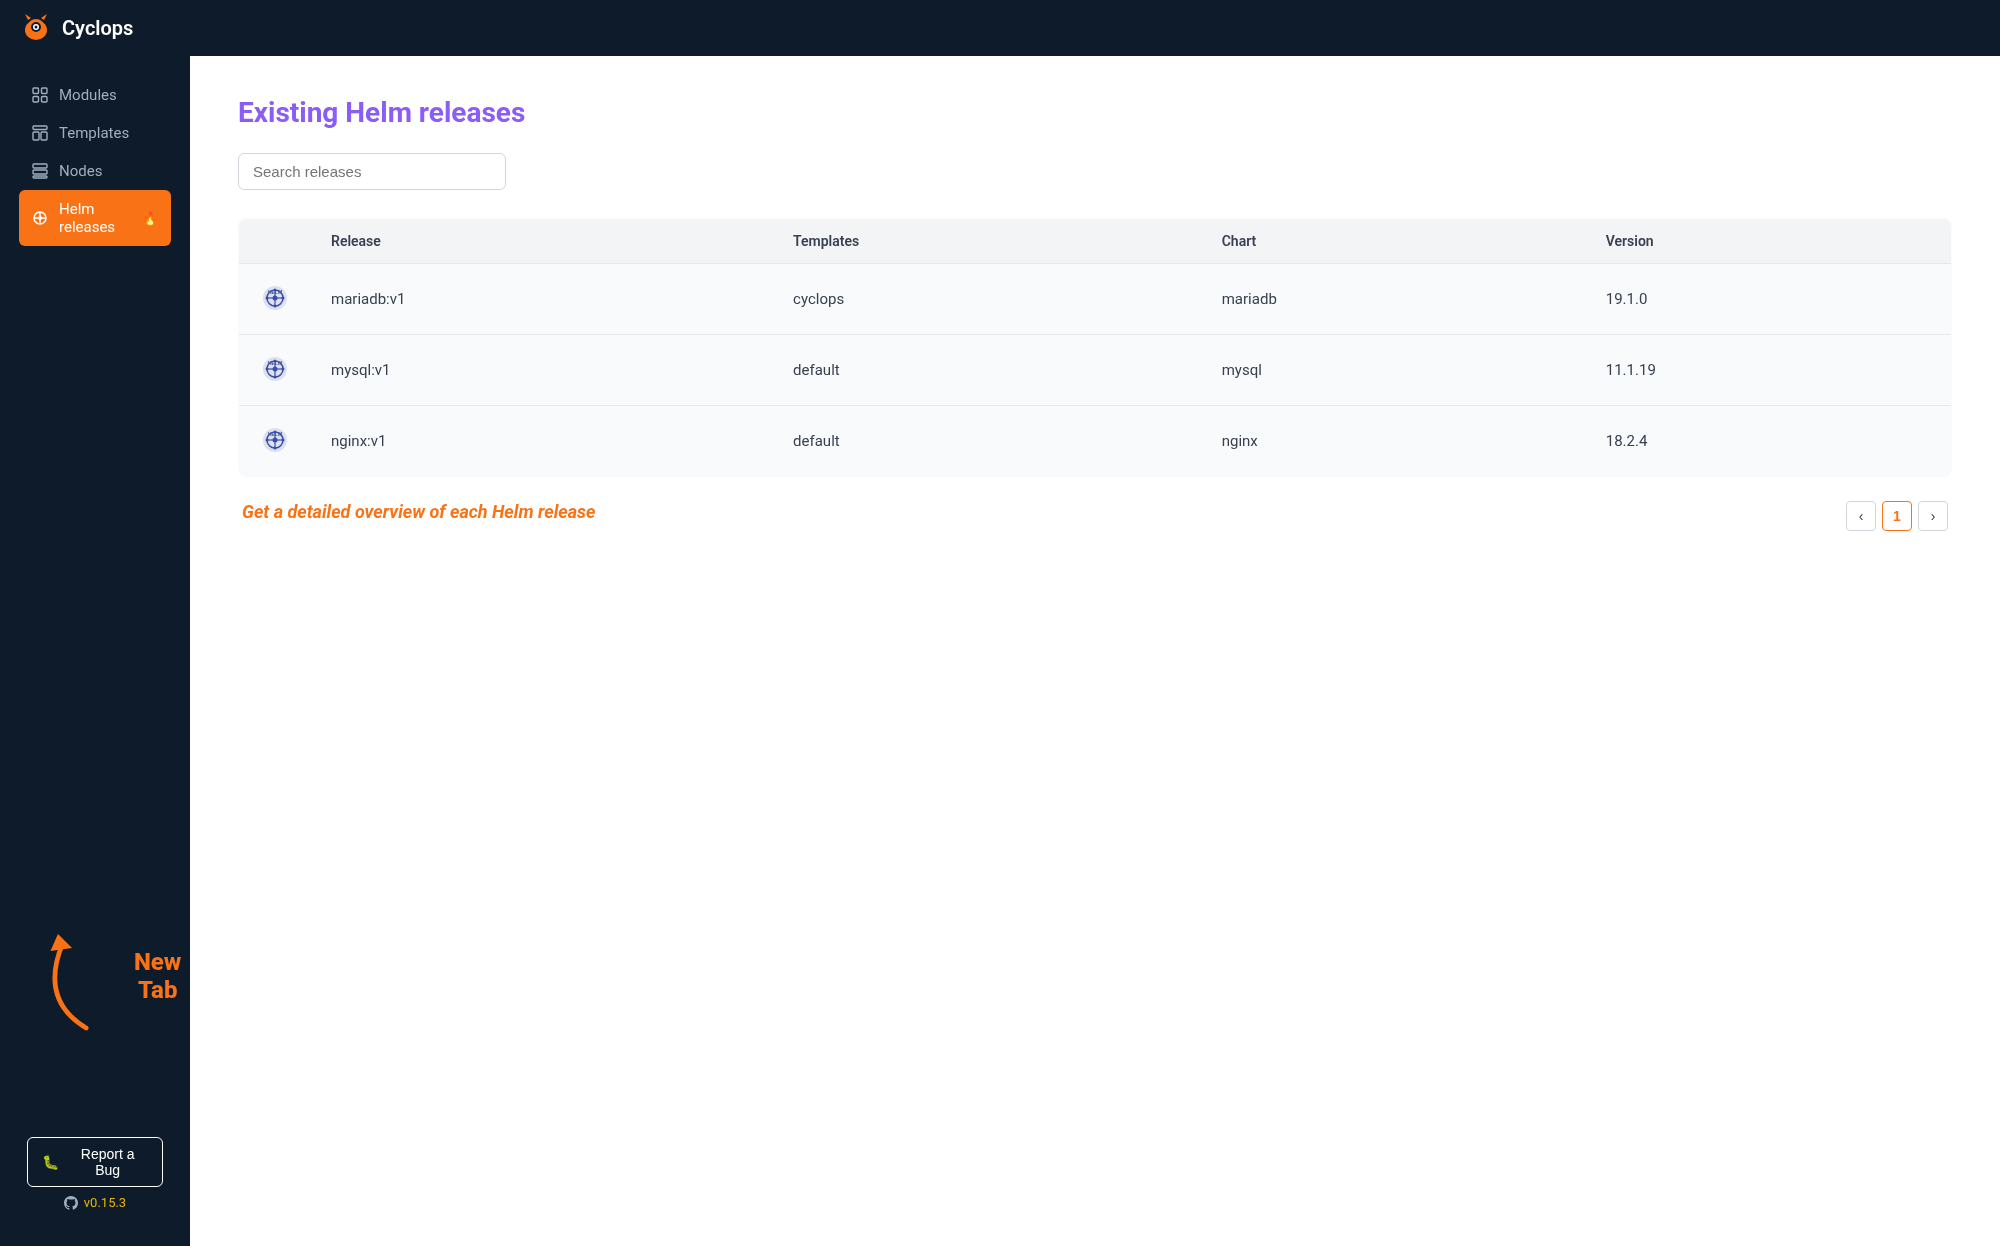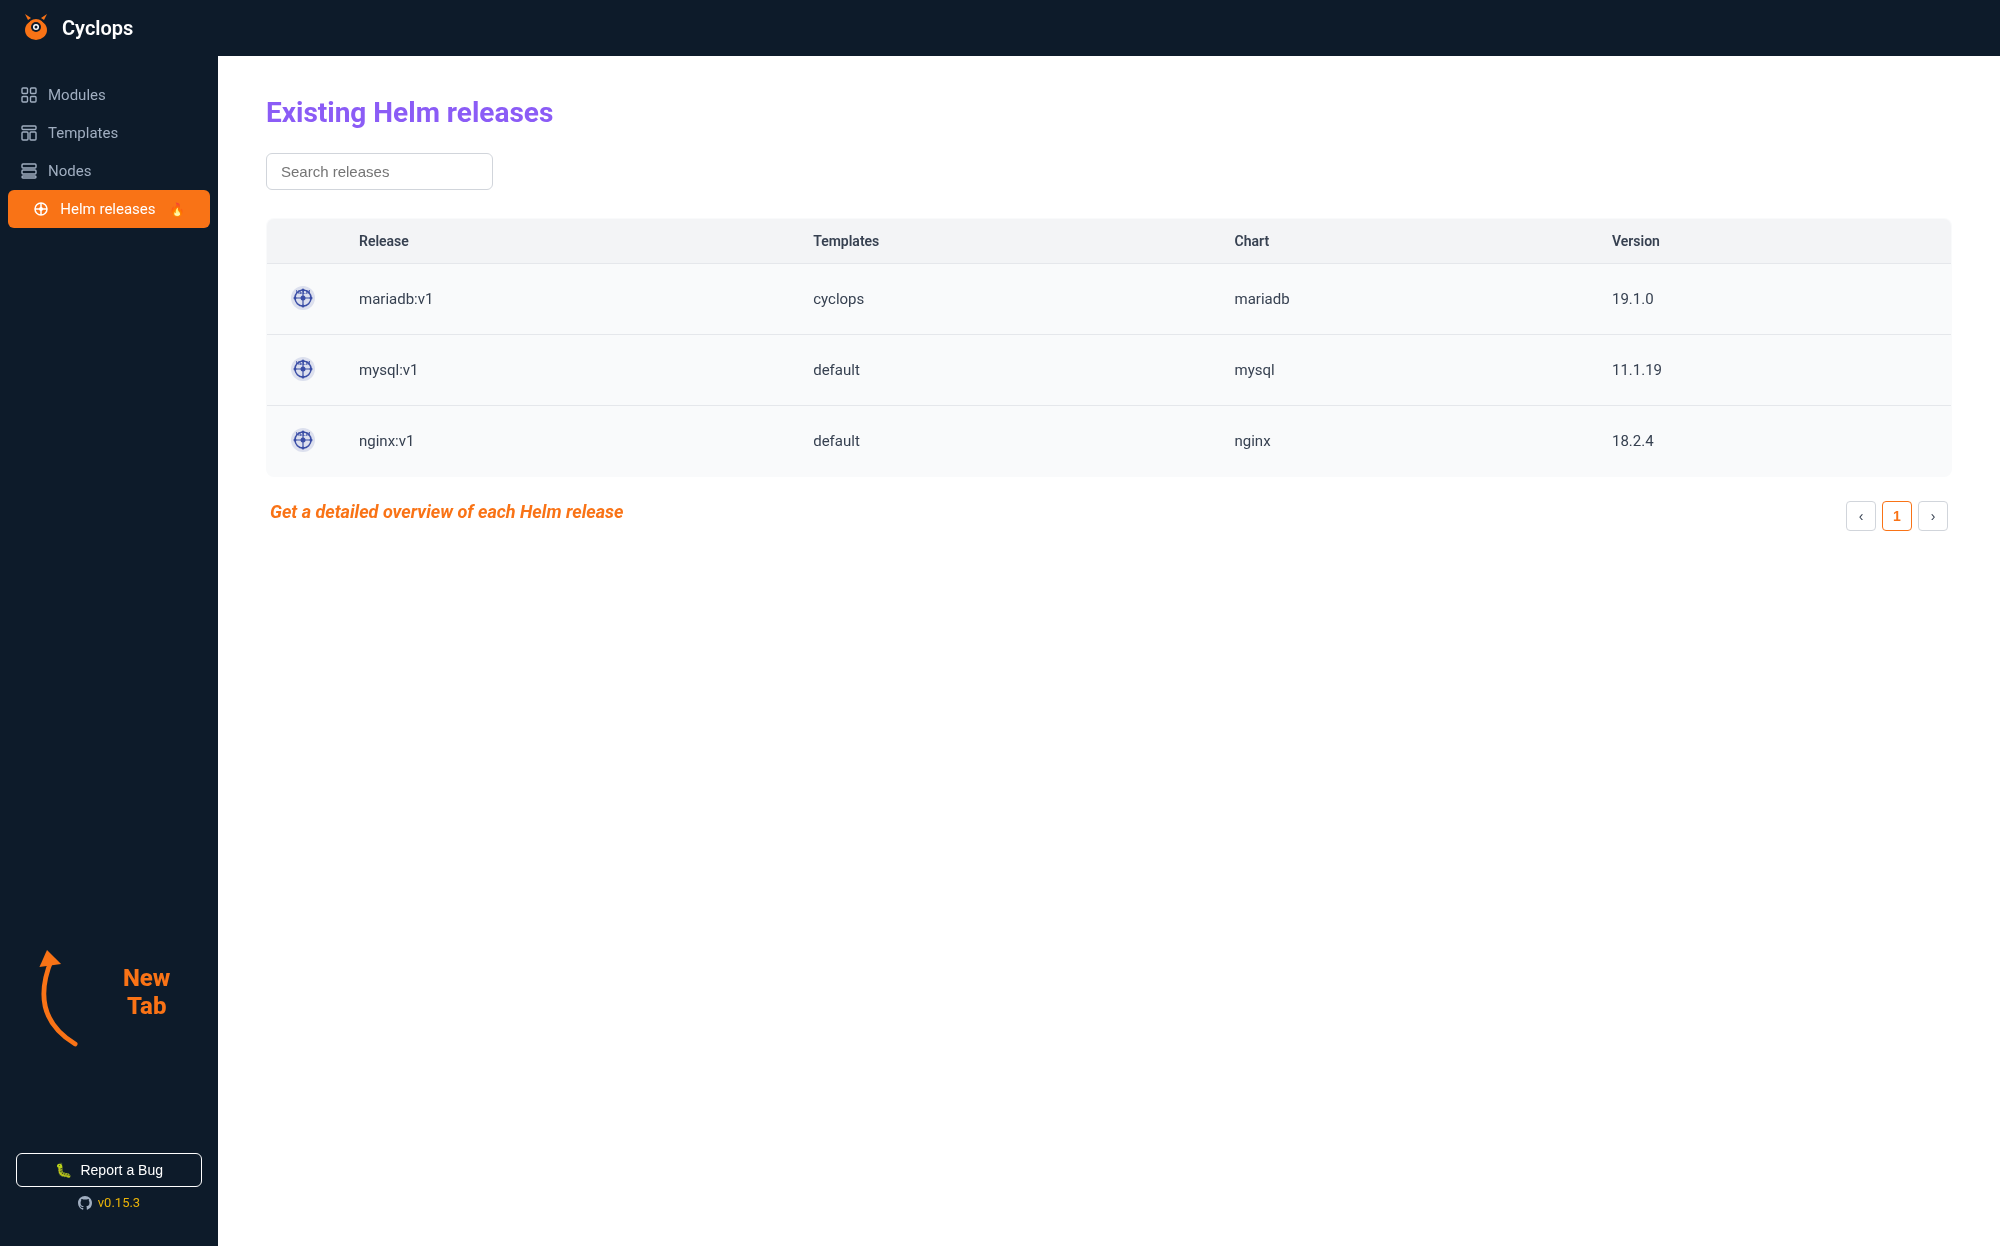--- a/index.html
+++ b/index.html
@@ -37,25 +37,25 @@
 
     
     .layout {
       display: flex;
       flex: 1;
       overflow: hidden;
     }
 
     
     .sidebar {
-      width: 218px;
+      width: 190px;
       background: #0d1b2a;
       display: flex;
       flex-direction: column;
-      padding: 20px 0;
+      padding: 20px 11px;
       flex-shrink: 0;
     }
     .sidebar-nav {
       flex: 1;
     }
     .sidebar-item {
       display: flex;
       align-items: center;
       gap: 10px;
       padding: 10px 20px;
@@ -120,21 +120,21 @@
     }
 
     .page-title {
       font-size: 28px;
       font-weight: 700;
       color: #8b5cf6;
       margin-bottom: 24px;
     }
 
     .search-box {
-      width: 227px;
+      width: 268px;
       padding: 9px 14px;
       border: 1.5px solid #d1d5db;
       border-radius: 6px;
       font-size: 15px;
       color: #9ca3af;
       outline: none;
       margin-bottom: 28px;
     }
 
     

